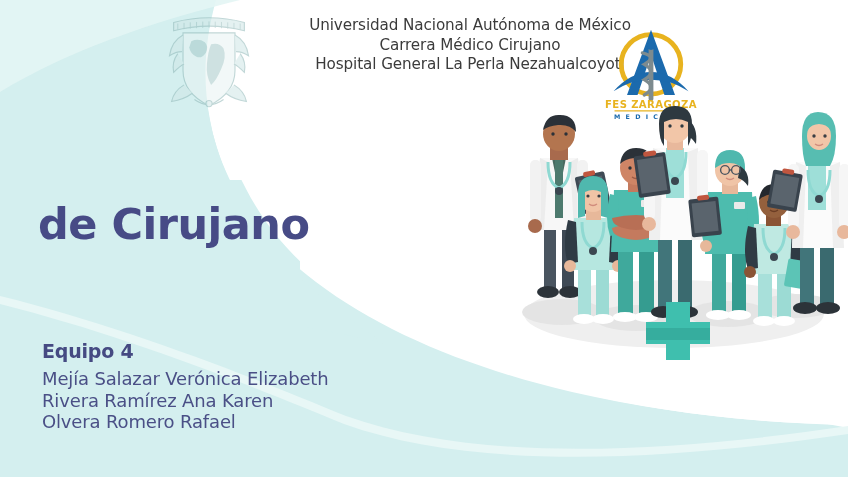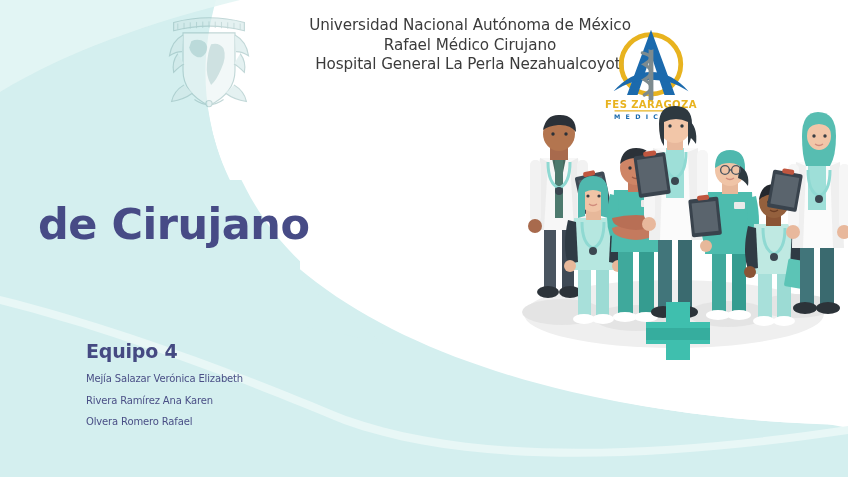--- a/index.html
+++ b/index.html
@@ -82,34 +82,33 @@
     letter-spacing: -0.5px;
   }
   .title .line2 { display: block; }
   
   .team {
     position: absolute;
     left: 42px;
     top: 339px;
     width: 360px;
     color: #454a82;
-    margin-left: 44px;
   }
   .team-title {
     font-family: "DejaVu Sans", sans-serif;
     font-weight: bold;
     font-size: 19px;
     line-height: 25px;
     letter-spacing: -0.2px;
     color: #454a82;
     margin-bottom: 4px;
   }
   .team-member {
     font-family: "DejaVu Sans", sans-serif;
-    font-size: 10px;
+    font-size: 18px;
     line-height: 21.5px;
     letter-spacing: -0.15px;
     color: #4a4f86;
   }
 </style>
 </head>
 <body>
 
 <div id="slide">
 
@@ -199,21 +198,21 @@
 
         <path d="M26,72 Q16,78 14,88 Q26,86 34,80" fill="#cfe6e6" stroke="#8fb7b7"></path>
         <path d="M74,72 Q84,78 86,88 Q74,86 66,80" fill="#cfe6e6" stroke="#8fb7b7"></path>
         <path d="M36,86 Q50,96 64,86" stroke="#8fb7b7" fill="none"></path>
         <circle cx="50" cy="90" r="3" fill="#cfe6e6" stroke="#8fb7b7"></circle>
       </g>
     </svg>
 
     <div class="header-text">
       <div>Universidad Nacional Autónoma de México</div>
-      <div>Rafael Médico Cirujano</div>
+      <div>Carrera Médico Cirujano</div>
       <div>Hospital General La Perla Nezahualcoyotl</div>
     </div>
 
     <svg class="fes-logo" viewBox="0 0 110 100">
 
       <circle cx="55" cy="42" r="31" fill="none" stroke="#e8b31f" stroke-width="5"></circle>
 
       <path d="M55,6 L30,74 L41,74 L55,32 L69,74 L80,74 Z" fill="#1b6aad"></path>
       <path d="M16,70 Q34,50 55,50 Q76,50 94,70 Q76,58 55,58 Q34,58 16,70 Z" fill="#1b6aad"></path>
 

